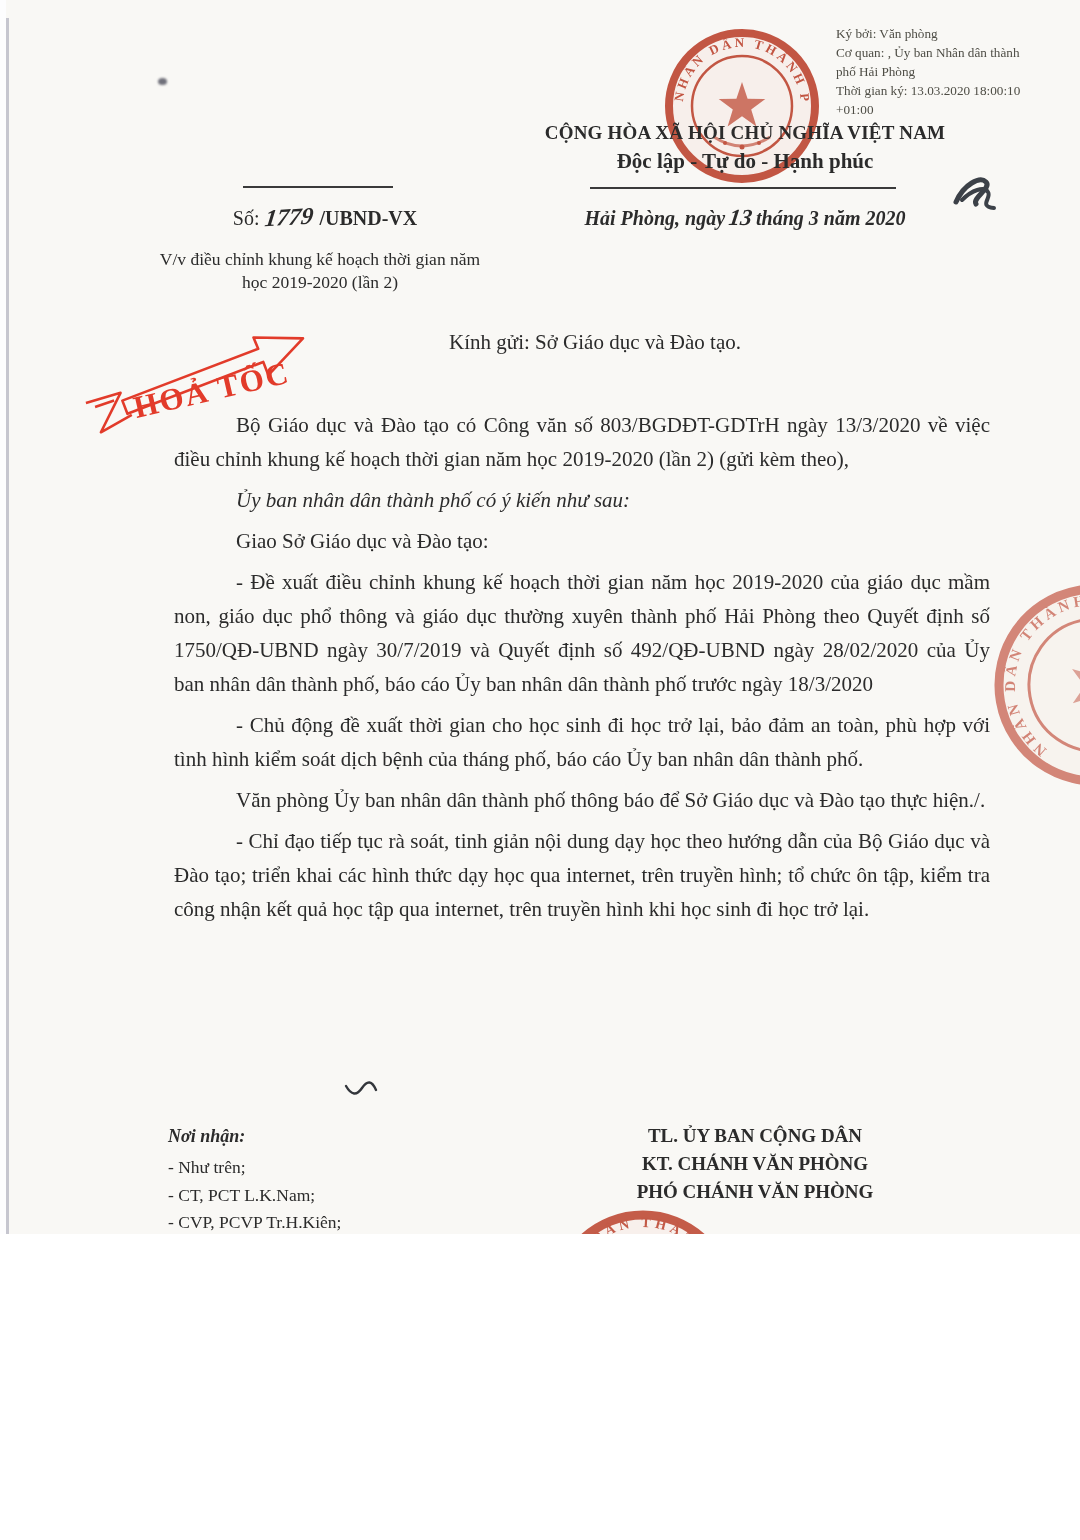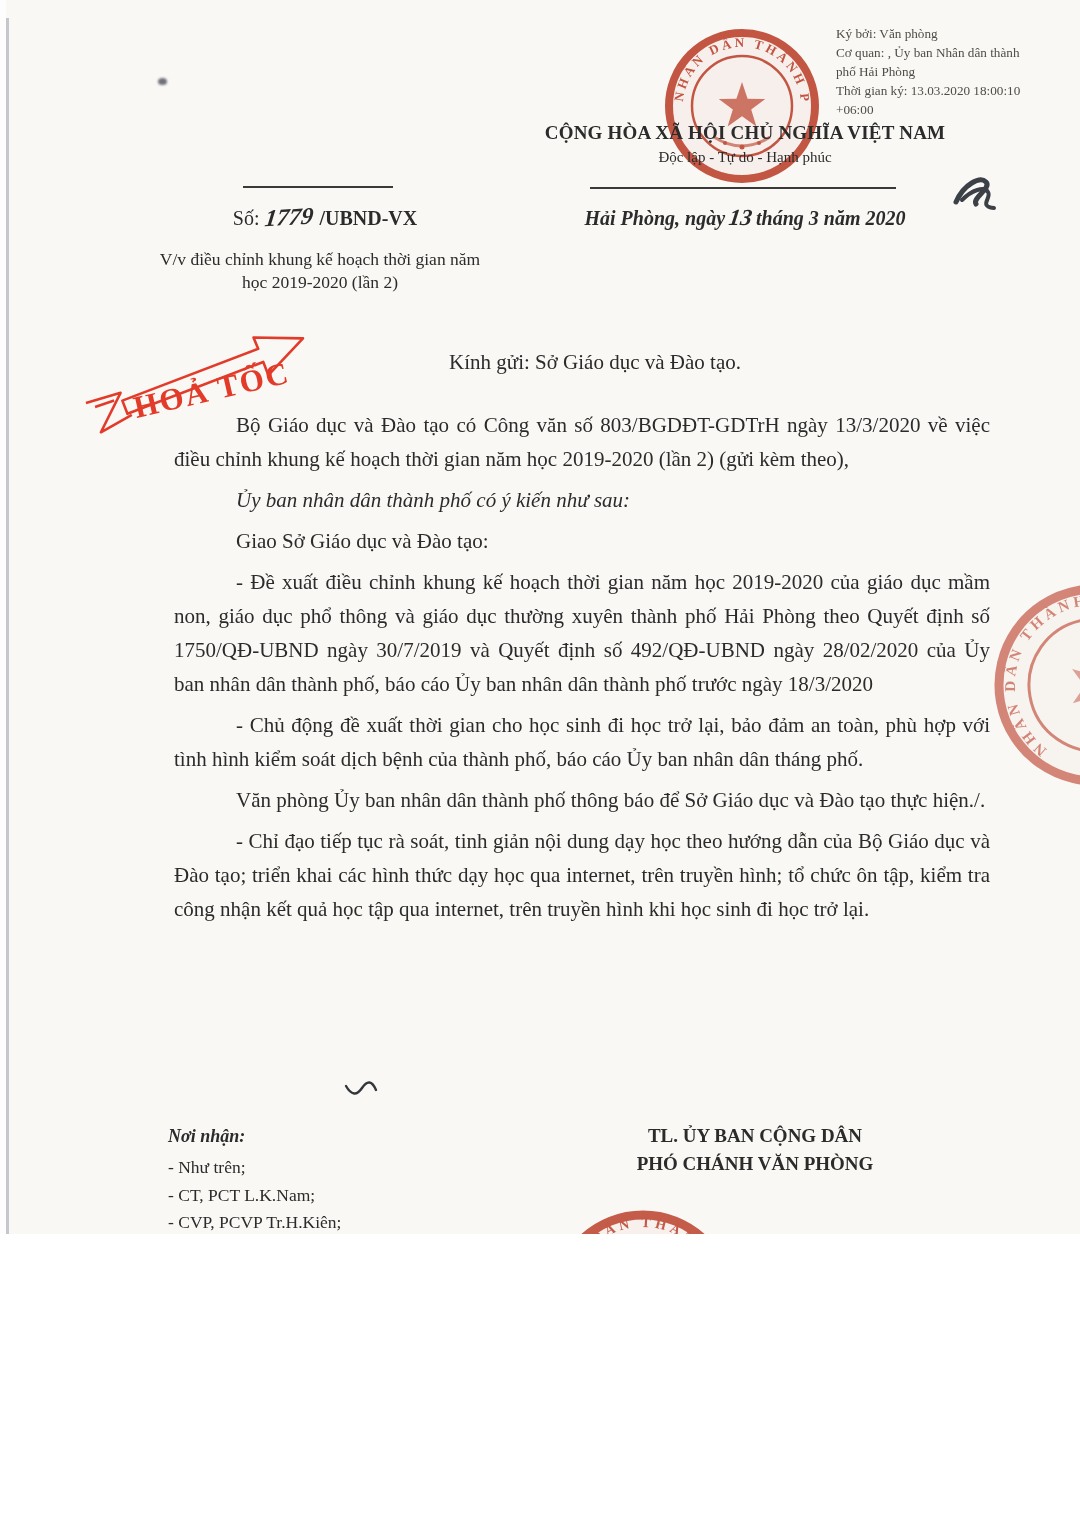--- a/index.html
+++ b/index.html
@@ -25,27 +25,27 @@
   .org1{font-size:20px;font-weight:bold;letter-spacing:.3px;}
   .org2{font-size:20px;font-weight:bold;margin-top:6px;}
   .rule-left{left:243px;top:186px;width:150px;height:2px;background:#3a3a3a;}
   .docno{left:160px;top:204px;width:330px;text-align:center;font-size:20px;white-space:nowrap;}
   .hand{font-style:italic;font-weight:bold;font-size:24px;display:inline-block;transform:skewX(-10deg) rotate(-3deg);margin:0 6px;}
   .docno-suffix{font-weight:bold;}
   .subject{left:150px;top:248px;width:340px;text-align:center;font-size:17.5px;line-height:23px;}
 
   .hdr-right{left:510px;top:122px;width:470px;text-align:center;}
   .nat1{font-size:19px;font-weight:bold;letter-spacing:.2px;}
-  .nat2{font-size:15px;font-weight:normal;margin-top:5px;}
+  .nat2{font-size:21px;font-weight:bold;margin-top:5px;}
   .rule-right{left:590px;top:187px;width:306px;height:2px;background:#3a3a3a;}
   .dateline{left:510px;top:205px;width:470px;text-align:center;font-size:20px;font-weight:bold;font-style:italic;white-space:nowrap;}
   .dateline .day{font-size:23px;display:inline-block;transform:skewX(-8deg);margin:0 4px;}
 
   
-  .salutation{left:170px;top:350px;width:850px;text-align:center;font-size:21px;}
+  .salutation{left:170px;top:330px;width:850px;text-align:center;font-size:21px;}
   .body-text{left:166px;top:408px;width:824px;font-size:21px;line-height:34px;text-align:justify;}
   .body-text p{margin:0 0 7px 8px;text-indent:62px;}
   .body-text p.italic{font-style:italic;}
 
   
   .recip-title{left:168px;top:1126px;font-size:18px;font-weight:bold;font-style:italic;}
   .recip-list{left:168px;top:1154px;width:300px;font-size:17.5px;line-height:27.5px;}
   .signer-block{left:545px;top:1122px;width:420px;text-align:center;font-size:19px;font-weight:bold;line-height:28px;}
   .signer-name{left:575px;top:1340px;width:300px;text-align:center;font-size:21px;font-weight:bold;}
 
@@ -61,21 +61,21 @@
   <div class="abs edge-left-line"></div>
   <div class="abs edge-bottom-fade"></div>
   <div class="abs edge-bottom"></div>
   <div class="abs scan-dot"></div>
 
   <div class="abs esign">
     <div>Ký bởi: Văn phòng</div>
     <div>Cơ quan: , Ủy ban Nhân dân thành</div>
     <div>phố Hải Phòng</div>
     <div>Thời gian ký: 13.03.2020 18:00:10</div>
-    <div>+06:00</div>
+    <div>+01:00</div>
   </div>
 
   <svg class="abs seal" style="left:657px;top:21px;opacity:.88" width="170" height="170" viewBox="0 0 170 170">
     <defs>
         <path id="arcTop" d="M 26,85 A 59,59 0 0 1 144,85"></path>
       </defs>
     <circle cx="85" cy="85" r="73" fill="rgba(216,90,66,0.06)" stroke="#c0412c" stroke-width="8"></circle>
     <circle cx="85" cy="85" r="50" fill="none" stroke="#c0412c" stroke-width="2.5"></circle>
     <text font-size="13" font-weight="bold" fill="#bf3f2a" letter-spacing="3">
       <textPath href="#arcTop" startOffset="4">NHÂN DÂN THÀNH PHỐ HẢI</textPath>
@@ -118,21 +118,21 @@
     <text x="62" y="86" transform="rotate(-13 135 65)" font-size="31" font-weight="bold" fill="#e23b2a" letter-spacing="2">HOẢ TỐC</text>
   </svg>
 
   <div class="abs salutation">Kính gửi: Sở Giáo dục và Đào tạo.</div>
 
   <div class="abs body-text">
     <p>Bộ Giáo dục và Đào tạo có Công văn số 803/BGDĐT-GDTrH ngày 13/3/2020 về việc điều chỉnh khung kế hoạch thời gian năm học 2019-2020 (lần 2) (gửi kèm theo),</p>
     <p class="italic">Ủy ban nhân dân thành phố có ý kiến như sau:</p>
     <p>Giao Sở Giáo dục và Đào tạo:</p>
     <p>- Đề xuất điều chỉnh khung kế hoạch thời gian năm học 2019-2020 của giáo dục mầm non, giáo dục phổ thông và giáo dục thường xuyên thành phố Hải Phòng theo Quyết định số 1750/QĐ-UBND ngày 30/7/2019 và Quyết định số 492/QĐ-UBND ngày 28/02/2020 của Ủy ban nhân dân thành phố, báo cáo Ủy ban nhân dân thành phố trước ngày 18/3/2020</p>
-    <p>- Chủ động đề xuất thời gian cho học sinh đi học trở lại, bảo đảm an toàn, phù hợp với tình hình kiểm soát dịch bệnh của thành phố, báo cáo Ủy ban nhân dân tháng phố.</p>
+    <p>- Chủ động đề xuất thời gian cho học sinh đi học trở lại, bảo đảm an toàn, phù hợp với tình hình kiểm soát dịch bệnh của tháng phố, báo cáo Ủy ban nhân dân thành phố.</p>
     <p>Văn phòng Ủy ban nhân dân thành phố thông báo để Sở Giáo dục và Đào tạo thực hiện./.</p>
     <p>- Chỉ đạo tiếp tục rà soát, tinh giản nội dung dạy học theo hướng dẫn của Bộ Giáo dục và Đào tạo; triển khai các hình thức dạy học qua internet, trên truyền hình; tổ chức ôn tập, kiểm tra công nhận kết quả học tập qua internet, trên truyền hình khi học sinh đi học trở lại.</p>
   </div>
 
   <svg class="abs" style="left:344px;top:1080px" width="34" height="24" viewBox="0 0 34 24">
     <path d="M2,6 Q10,20 18,8 T32,10" fill="none" stroke="#33363b" stroke-width="2.4" stroke-linecap="round"></path>
   </svg>
 
   <svg class="abs seal" style="left:983px;top:573px;opacity:.62" width="224" height="224" viewBox="0 0 224 224">
     <g transform="rotate(-55 112 112)">
@@ -157,20 +157,21 @@
     <div>- CV: GD;</div>
     <div>- Lưu: VT</div>
   </div>
 
   <svg class="abs" style="left:262px;top:1290px" width="44" height="32" viewBox="0 0 44 32">
     <path d="M4,20 L14,28 L40,4" fill="none" stroke="#33363b" stroke-width="3" stroke-linecap="round"></path>
   </svg>
 
   <div class="abs signer-block">
     <div>TL. ỦY BAN CỘNG DÂN</div>
+    <div>KT. CHÁNH VĂN PHÒNG</div>
     <div>PHÓ CHÁNH VĂN PHÒNG</div>
   </div>
 
   <svg class="abs seal" style="left:545px;top:1205px;opacity:.85" width="196" height="196" viewBox="0 0 196 196">
     <defs>
         <path id="arcBottom" d="M 22,98 A 76,76 0 0 1 174,98"></path>
       </defs>
     <circle cx="98" cy="98" r="88" fill="rgba(216,90,66,0.06)" stroke="#c0412c" stroke-width="9"></circle>
     <circle cx="98" cy="98" r="62" fill="none" stroke="#c0412c" stroke-width="2.5"></circle>
     <text font-size="14" font-weight="bold" fill="#bf3f2a" letter-spacing="4">

